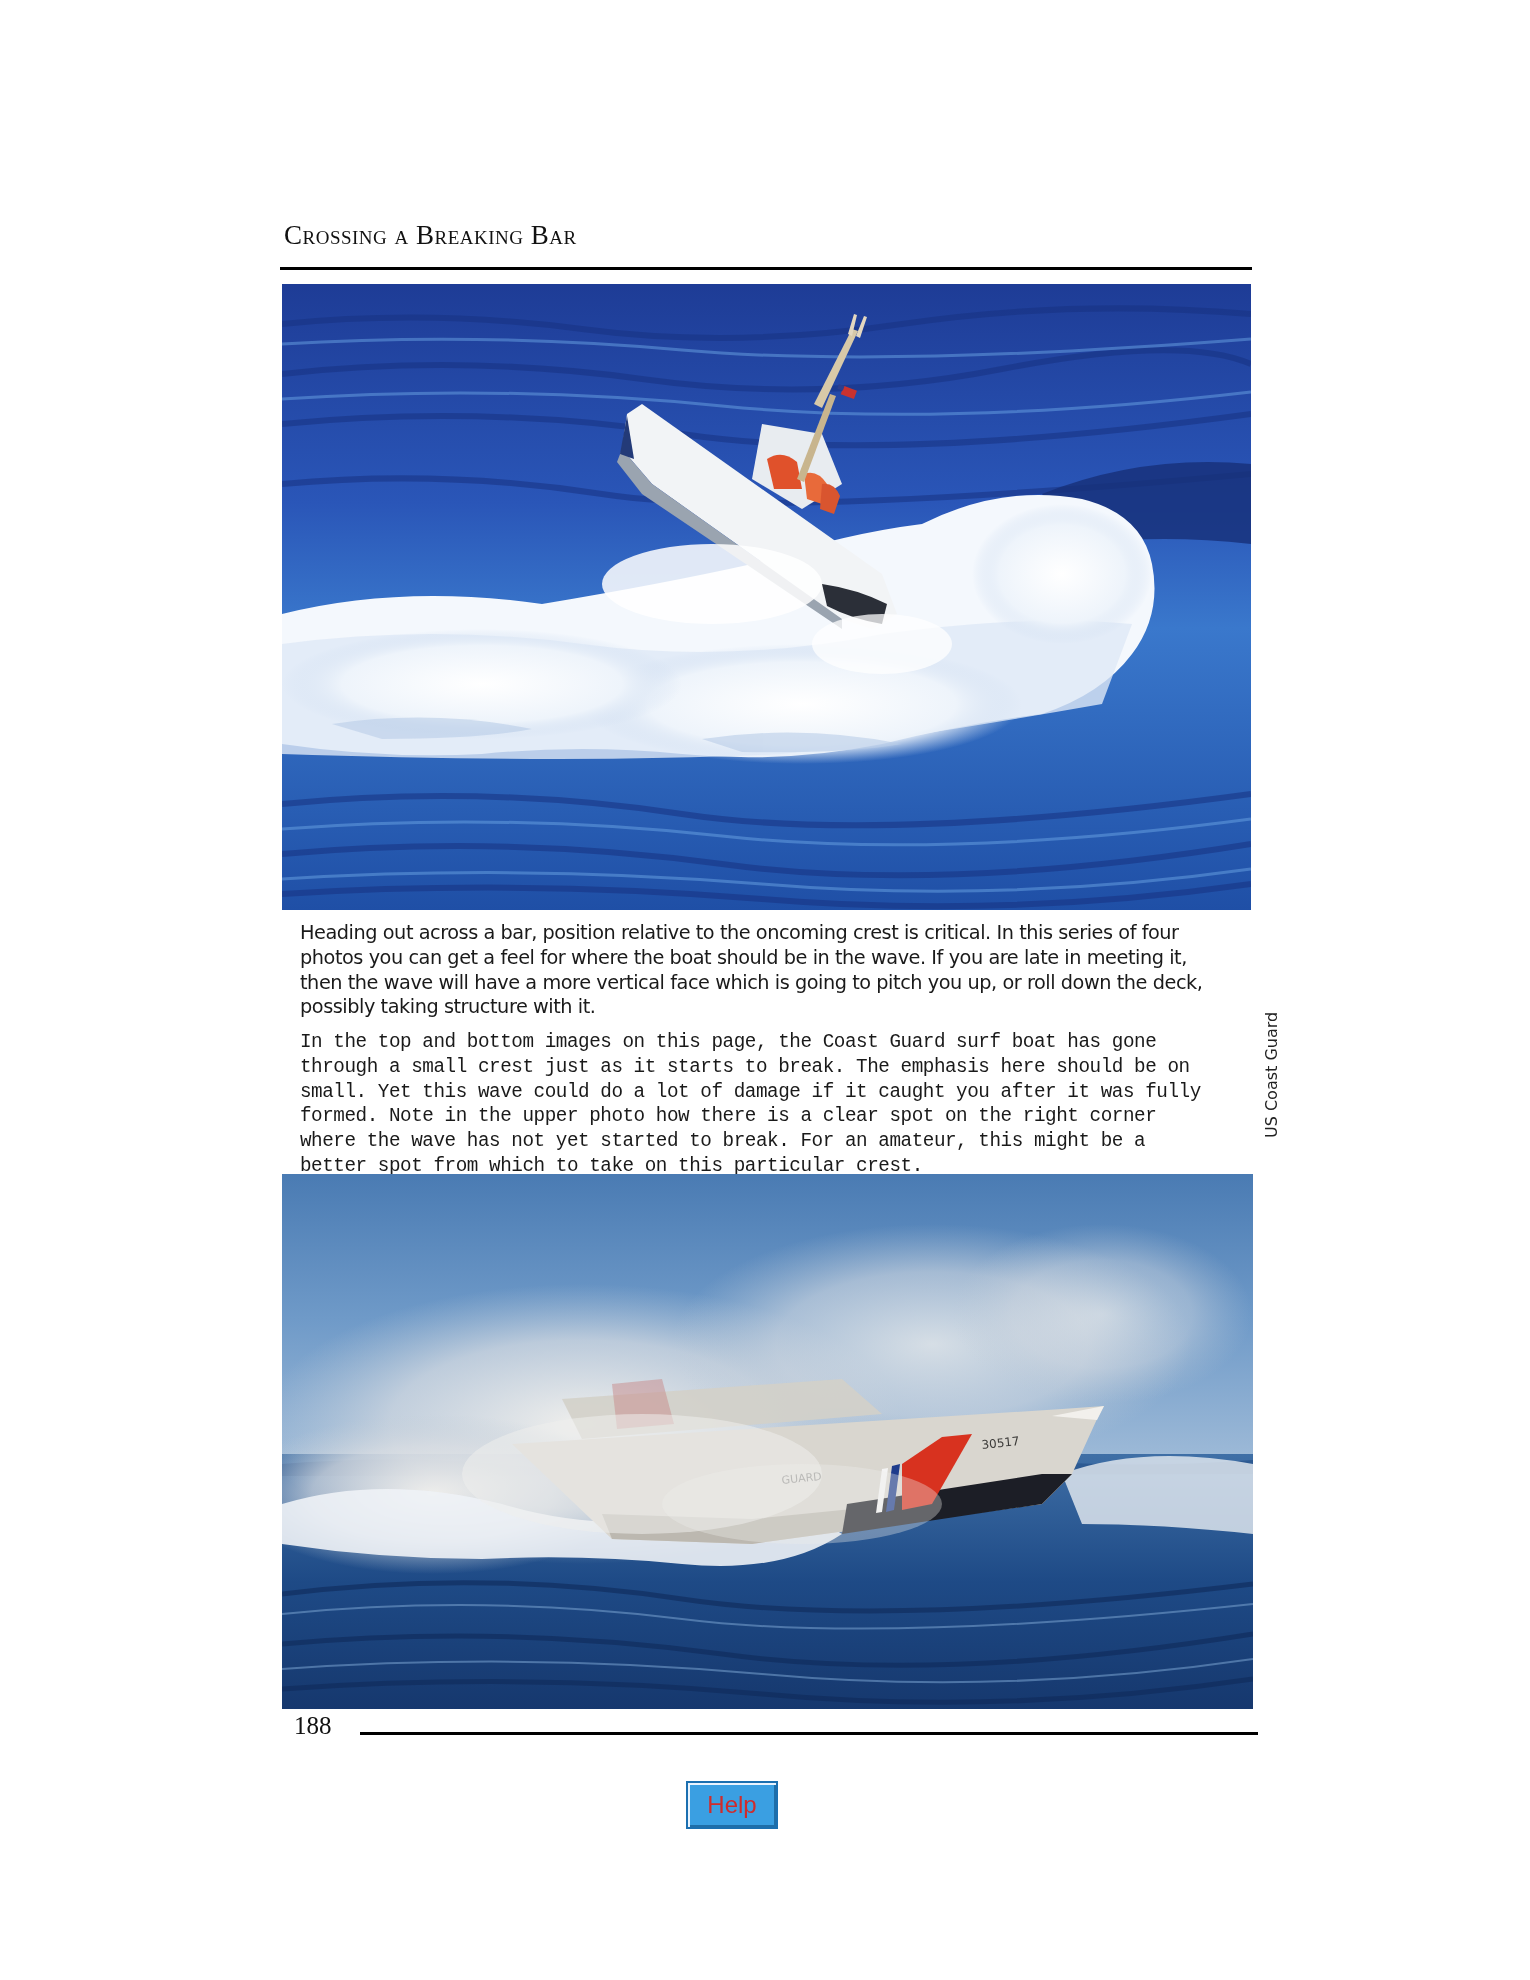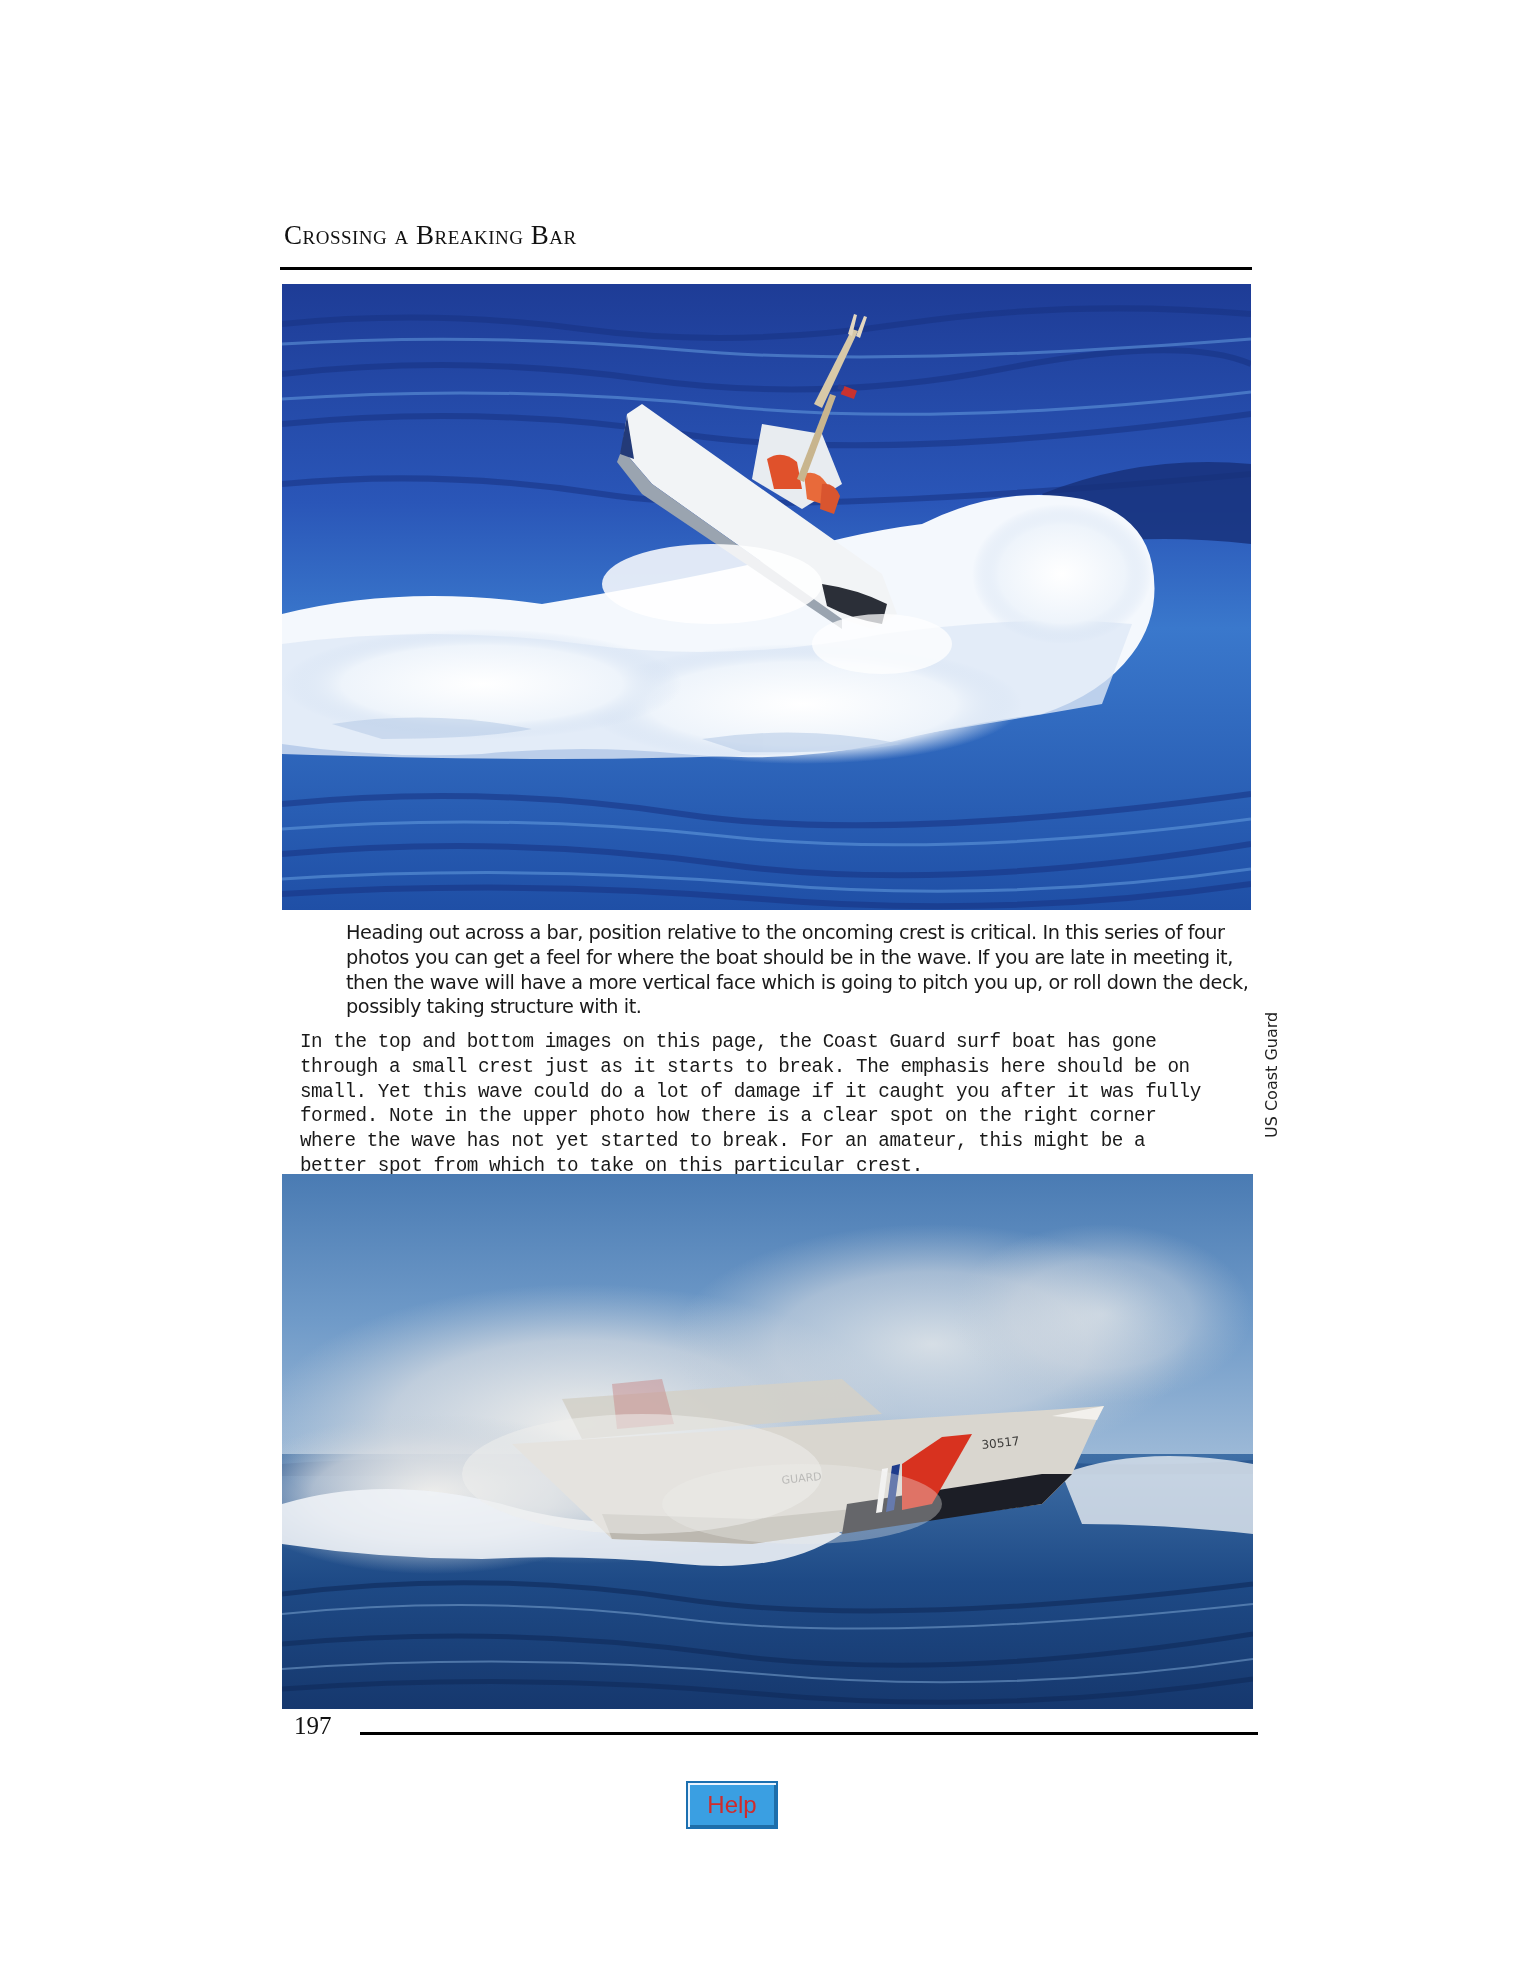--- a/index.html
+++ b/index.html
@@ -15,21 +15,21 @@
     .photo { position: absolute; overflow: hidden; }
     .photo svg { display: block; width: 100%; height: 100%; }
     .photo-top { left: 282px; top: 284px; width: 969px; height: 626px; }
     .photo-bottom { left: 282px; top: 1174px; width: 971px; height: 535px; }
 
     .caption {
       position: absolute; left: 300px; width: 910px;
       font-family: "DejaVu Sans", sans-serif; font-size: 19.3px; line-height: 24.8px; color: #1a1a1a;
       letter-spacing: -0.45px; margin: 0;
     }
-    .caption-1 { top: 921px; margin-left: 46px; }
+    .caption-1 { top: 921px; }
     .caption-2 { top: 1030px; font-family: Liberation Mono, monospace; }
 
     .credit {
       position: absolute; left: 1262px; top: 1138px;
       transform-origin: 0 0; transform: rotate(-90deg);
       font-family: "DejaVu Sans", sans-serif; font-size: 16px; color: #222; white-space: nowrap;
     }
 
     .page-number {
       position: absolute; left: 294px; top: 1712px;
@@ -181,16 +181,16 @@
 
       <text x="500" y="310" font-family="DejaVu Sans, sans-serif" font-size="11" fill="#3b3a38" transform="rotate(-6 500 310)">GUARD</text>
       <text x="700" y="275" font-family="DejaVu Sans, sans-serif" font-size="12" fill="#3b3a38" transform="rotate(-6 700 275)">30517</text>
     </g>
 
     <ellipse cx="360" cy="300" rx="180" ry="60" fill="#efefec" opacity="0.55"></ellipse>
     <ellipse cx="520" cy="330" rx="140" ry="40" fill="#efefec" opacity="0.35"></ellipse>
   </svg>
 </div>
 
-<div class="page-number">197</div>
+<div class="page-number">188</div>
 <div class="rule-bottom"></div>
 
 <button class="help-button">Help</button>
 
 </body></html>

